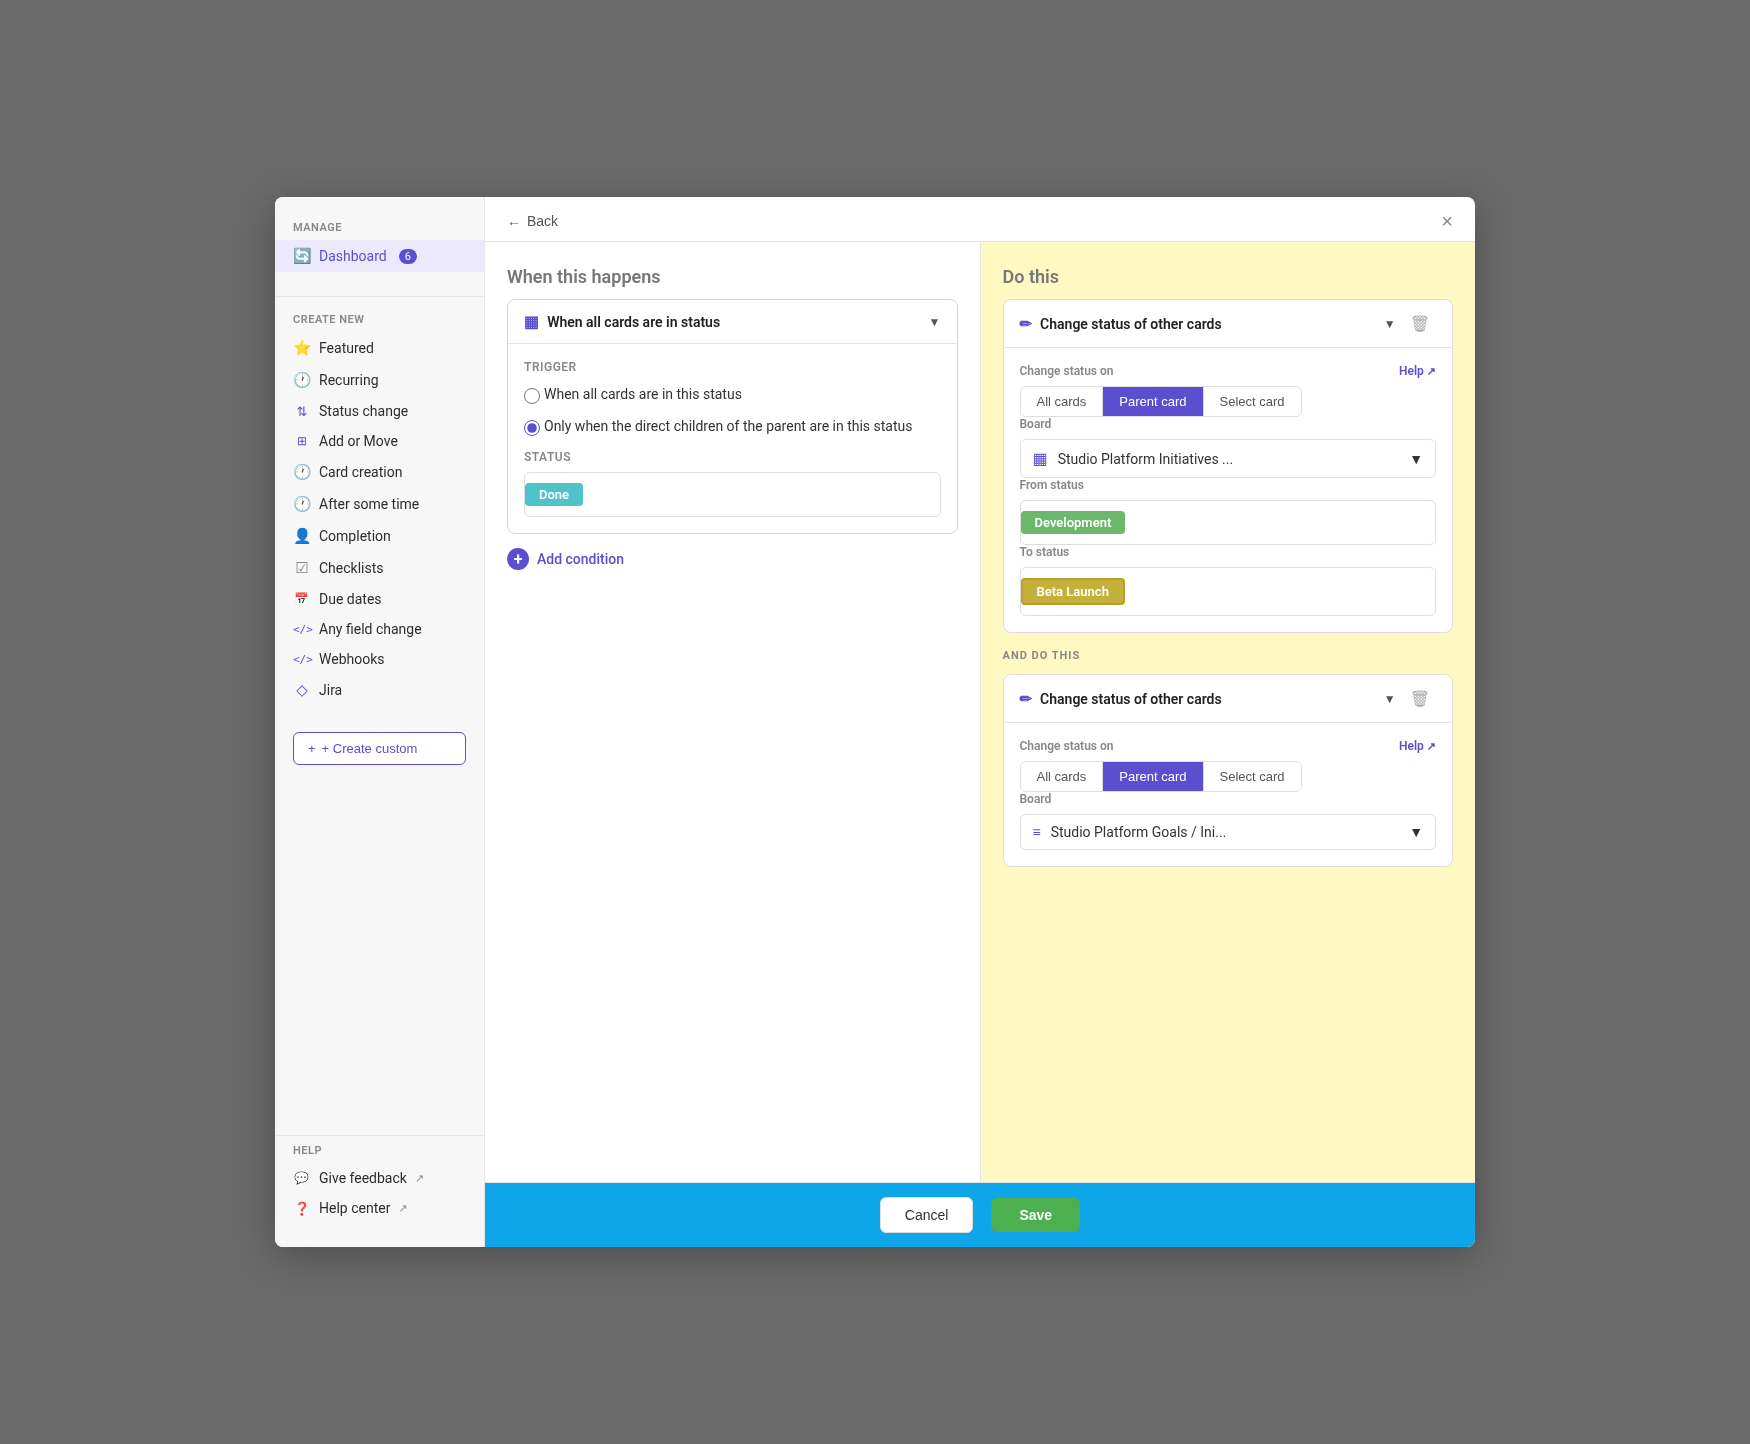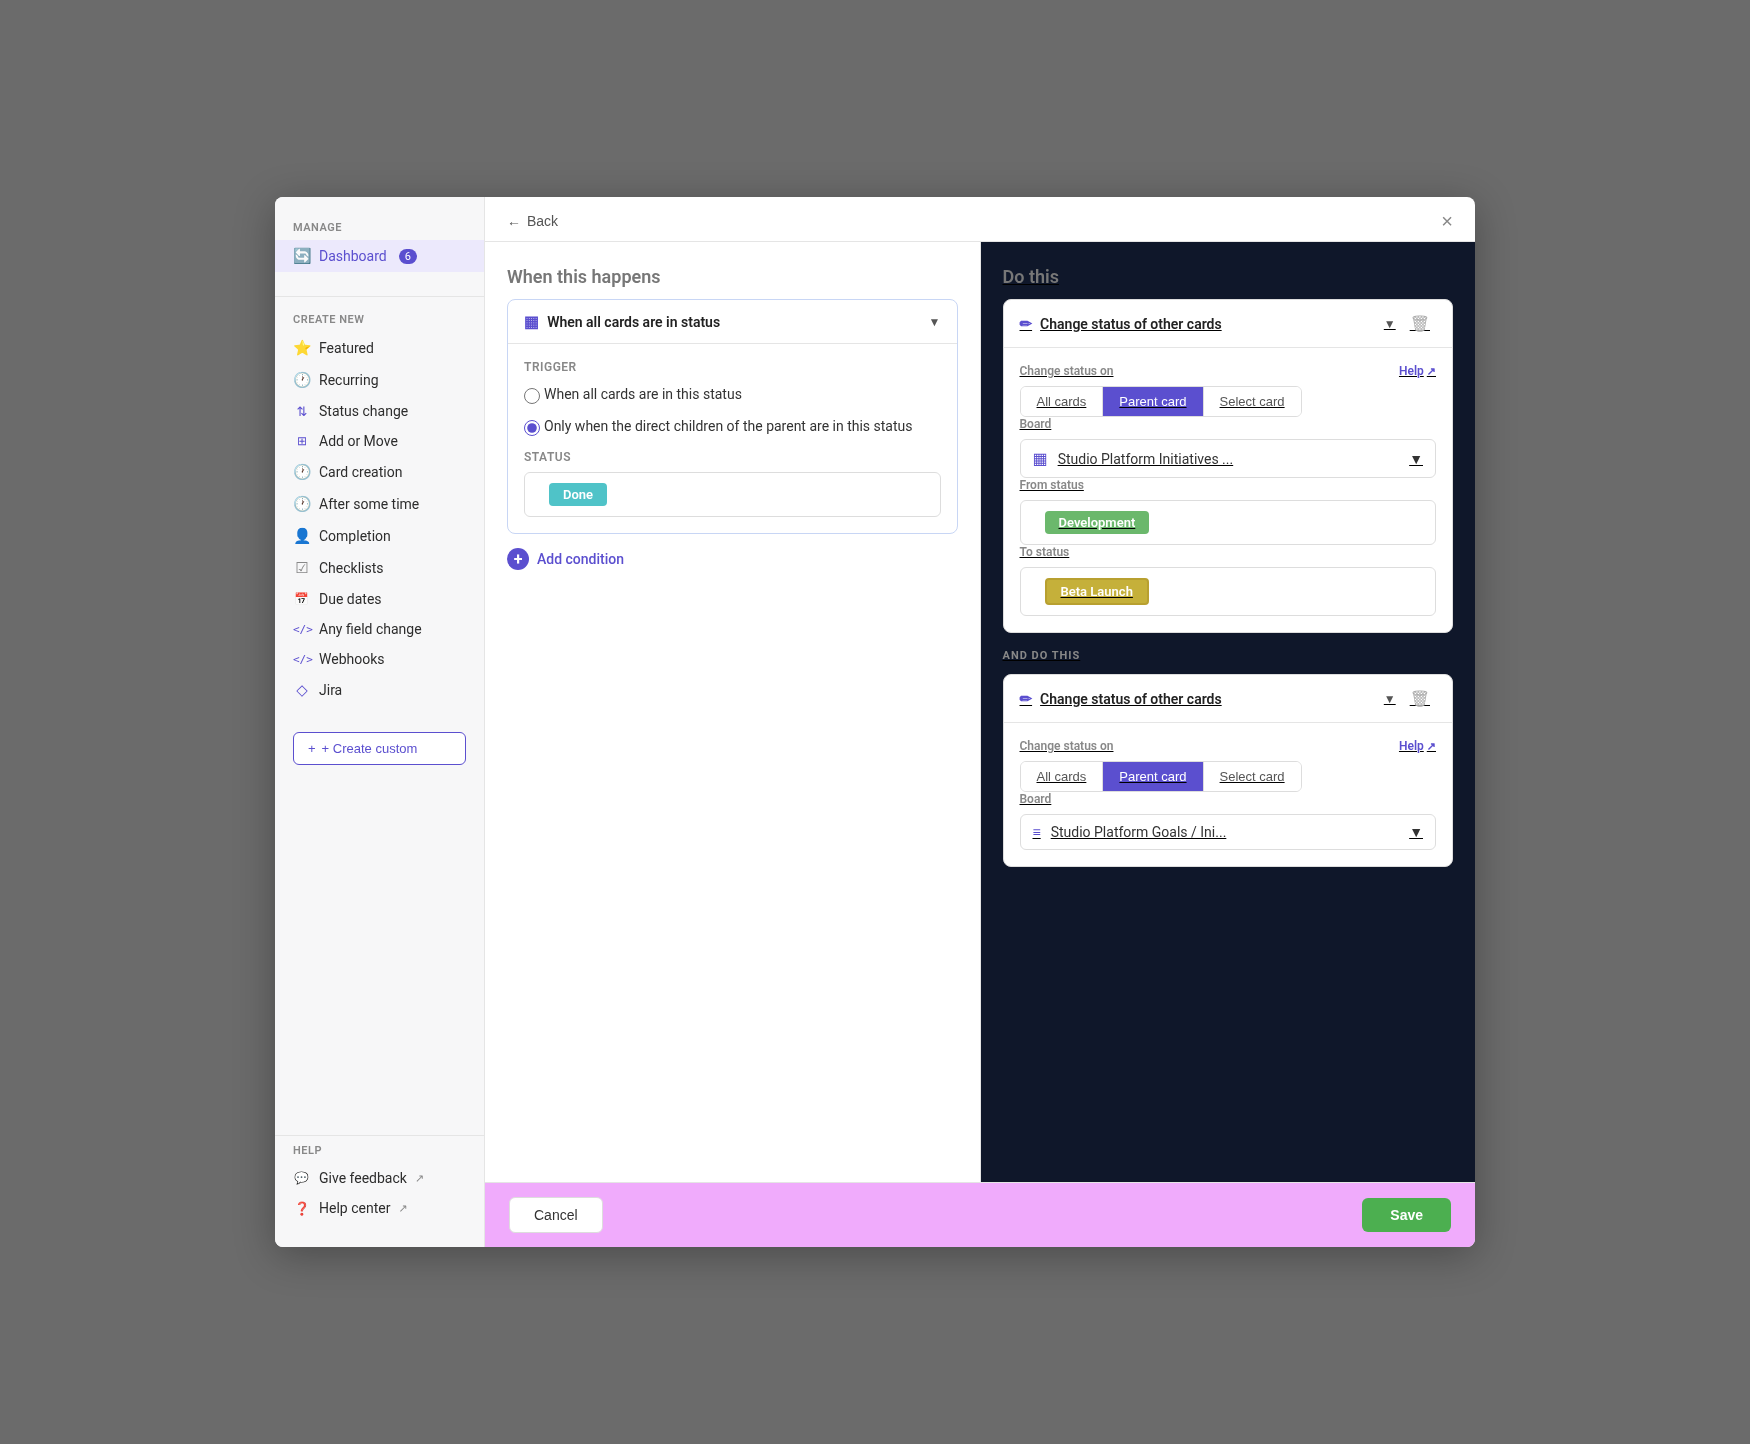--- a/index.html
+++ b/index.html
@@ -162,21 +162,21 @@
       background: #4fc3c8;
       color: #fff;
       border-radius: 4px;
       padding: 4px 14px;
       font-size: 13px;
       font-weight: 600;
     }
     .status-box {
       border: 1px solid #ddd;
       border-radius: 6px;
-      padding: 10px 24px;
+      padding: 10px 0;
       min-height: 44px;
       display: flex;
       align-items: center;
     }
     .add-condition-row {
       display: flex;
       align-items: center;
       gap: 8px;
       margin-top: 14px;
       color: #5b4fcf;
@@ -194,22 +194,21 @@
       align-items: center;
       justify-content: center;
       font-size: 16px;
       font-weight: bold;
     }
     
     .do-panel {
       flex: 1;
       padding: 24px 22px;
       overflow-y: auto;
-      background: #0f172a;
-      text-decoration: underline;
+      background: #fef9c3;
     }
     .action-card {
       background: #fff;
       border: 1.5px solid #ddd;
       border-radius: 8px;
       margin-bottom: 16px;
       overflow: hidden;
     }
     .action-header {
       display: flex;
@@ -300,25 +299,25 @@
       color: #888;
       letter-spacing: 1px;
       text-transform: uppercase;
       margin-bottom: 12px;
     }
     .field-group { margin-bottom: 0; }
     
     .modal-footer {
       display: flex;
       align-items: center;
-      justify-content: space-between;
+      justify-content: center;
       gap: 18px;
       padding: 14px 24px;
       border-top: 1px solid #e5e5e5;
-      background: #f0abfc;
+      background: #0ea5e9;
     }
     .cancel-btn {
       padding: 9px 24px;
       border: 1px solid #ddd;
       border-radius: 6px;
       background: #fff;
       font-size: 14px;
       color: #333;
       cursor: pointer;
     }

